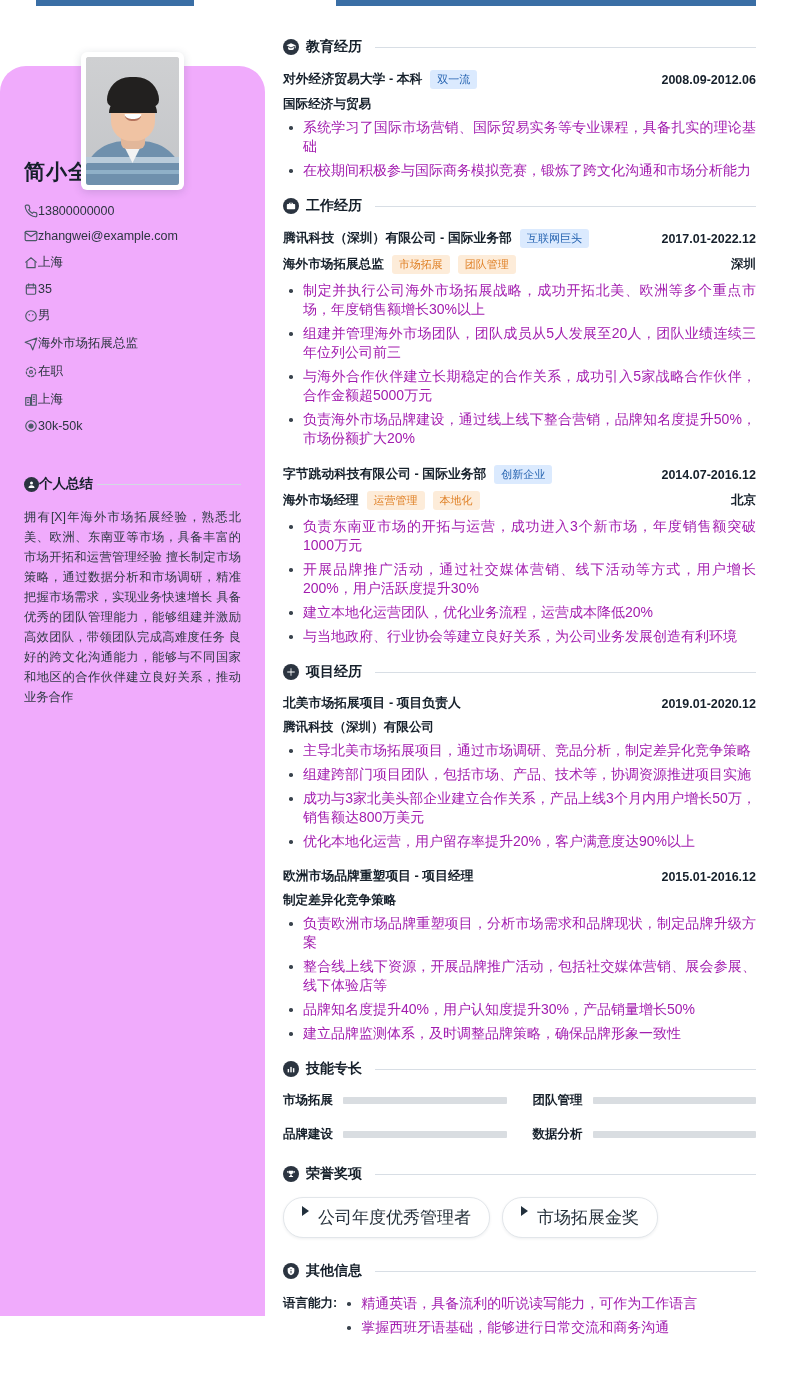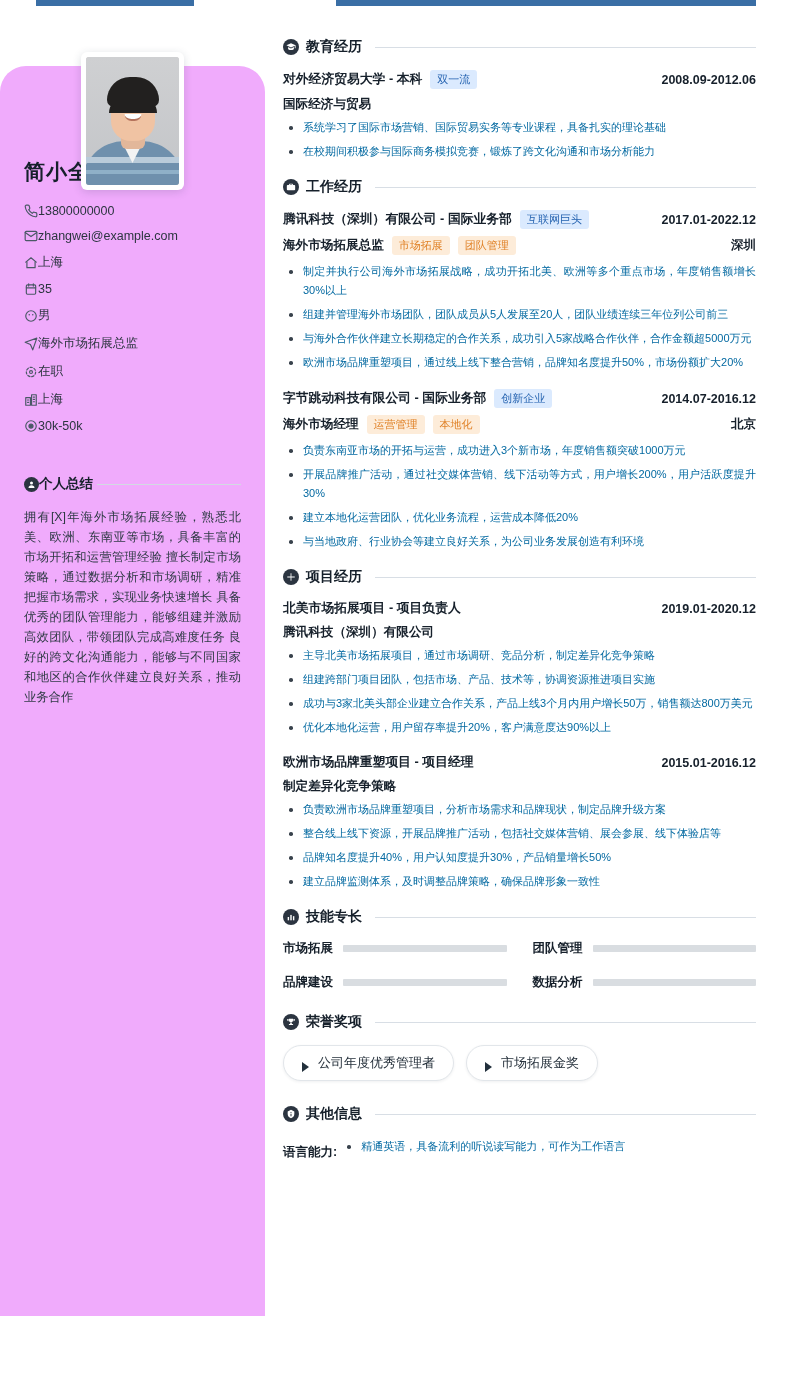--- a/index.html
+++ b/index.html
@@ -155,21 +155,21 @@
   .tag {
     font-size: 11px; padding: 2px 7px; border-radius: 3px;
     white-space: nowrap; line-height: 15px;
   }
   .tag.blue   { background: #dbeafe; color: #2563b0; }
   .tag.orange { background: #fdecd9; color: #e08228; }
 
   ul.bullets { list-style: none; margin: 5px 0 0 0; padding: 0; }
   ul.bullets li {
     position: relative; padding-left: 20px;
-    font-size: 11px; line-height: 19px; color: #0369a1;
+    font-size: 14px; line-height: 19px; color: #a21caf;
     margin-bottom: 5px; text-align: justify;
   }
   ul.bullets li::before {
     content: ""; position: absolute; left: 6px; top: 8px;
     width: 3.5px; height: 3.5px; border-radius: 50%; background: #39424c;
   }
 
   
   .skills-grid {
     display: grid; grid-template-columns: 1fr 1fr;
@@ -177,33 +177,33 @@
     margin-top: 4px; margin-bottom: 22px;
   }
   .skill { display: flex; align-items: center; gap: 10px; }
   .skill-name { font-size: 12.5px; font-weight: bold; color: #16202b; white-space: nowrap; }
   .skill-bar { flex: 1; height: 7px; background: #d9dde1; border-radius: 1px; overflow: hidden; }
   .skill-fill { height: 100%; background: #3a6ea5; }
 
   
   .awards { display: flex; gap: 12px; margin: 4px 0 24px 0; flex-wrap: wrap; }
   .award {
-    display: flex; align-items: flex-end; gap: 9px;
+    display: flex; align-items: flex-start; gap: 9px;
     border: 1px solid #e2e6ea; border-radius: 20px;
     padding: 8px 18px; background: #fff;
     box-shadow: 0 1px 3px rgba(30,45,60,.07);
-    font-size: 13px; color: #25303b;
+    font-size: 17px; color: #25303b;
   }
   .award .tri {
     width: 0; height: 0; border-left: 7px solid #22303c;
     border-top: 5px solid transparent; border-bottom: 5px solid transparent;
   }
 
   
-  .other-row { display: flex; align-items: flex-end; gap: 4px; }
+  .other-row { display: flex; align-items: flex-start; gap: 4px; }
   .other-label { font-size: 12.5px; font-weight: bold; color: #16202b; white-space: nowrap; padding-top: 1px; }
   .other-row ul.bullets { margin-top: 0; flex: 1; }
 </style>
 </head>
 <body>
 
 <div class="page">
 
   <div class="topbars">
     <div class="topbar left"></div>
@@ -395,21 +395,21 @@
           <div class="entry-row">
             <span class="entry-sub">海外市场拓展总监</span>
             <span class="tag orange">市场拓展</span>
             <span class="tag orange">团队管理</span>
             <span class="entry-loc">深圳</span>
           </div>
           <ul class="bullets">
             <li>制定并执行公司海外市场拓展战略，成功开拓北美、欧洲等多个重点市场，年度销售额增长30%以上</li>
             <li>组建并管理海外市场团队，团队成员从5人发展至20人，团队业绩连续三年位列公司前三</li>
             <li>与海外合作伙伴建立长期稳定的合作关系，成功引入5家战略合作伙伴，合作金额超5000万元</li>
-            <li>欧洲市场品牌重塑项目，通过线上线下整合营销，品牌知名度提升50%，市场份额扩大20%</li>
+            <li>负责海外市场品牌建设，通过线上线下整合营销，品牌知名度提升50%，市场份额扩大20%</li>
           </ul>
         </div>
 
         <div class="entry">
           <div class="entry-row">
             <span class="entry-main">字节跳动科技有限公司 - 国际业务部</span>
             <span class="tag blue">创新企业</span>
             <span class="entry-date">2014.07-2016.12</span>
           </div>
           <div class="entry-row">
@@ -539,19 +539,20 @@
               </svg>
           </span>
           <h2>其他信息</h2>
           <span class="rule"></span>
         </div>
 
         <div class="other-row">
           <span class="other-label">语言能力:</span>
           <ul class="bullets">
             <li>精通英语，具备流利的听说读写能力，可作为工作语言</li>
+            <li>掌握西班牙语基础，能够进行日常交流和商务沟通</li>
           </ul>
         </div>
       </section>
 
     </main>
   </div>
 </div>
 
 </body></html>

